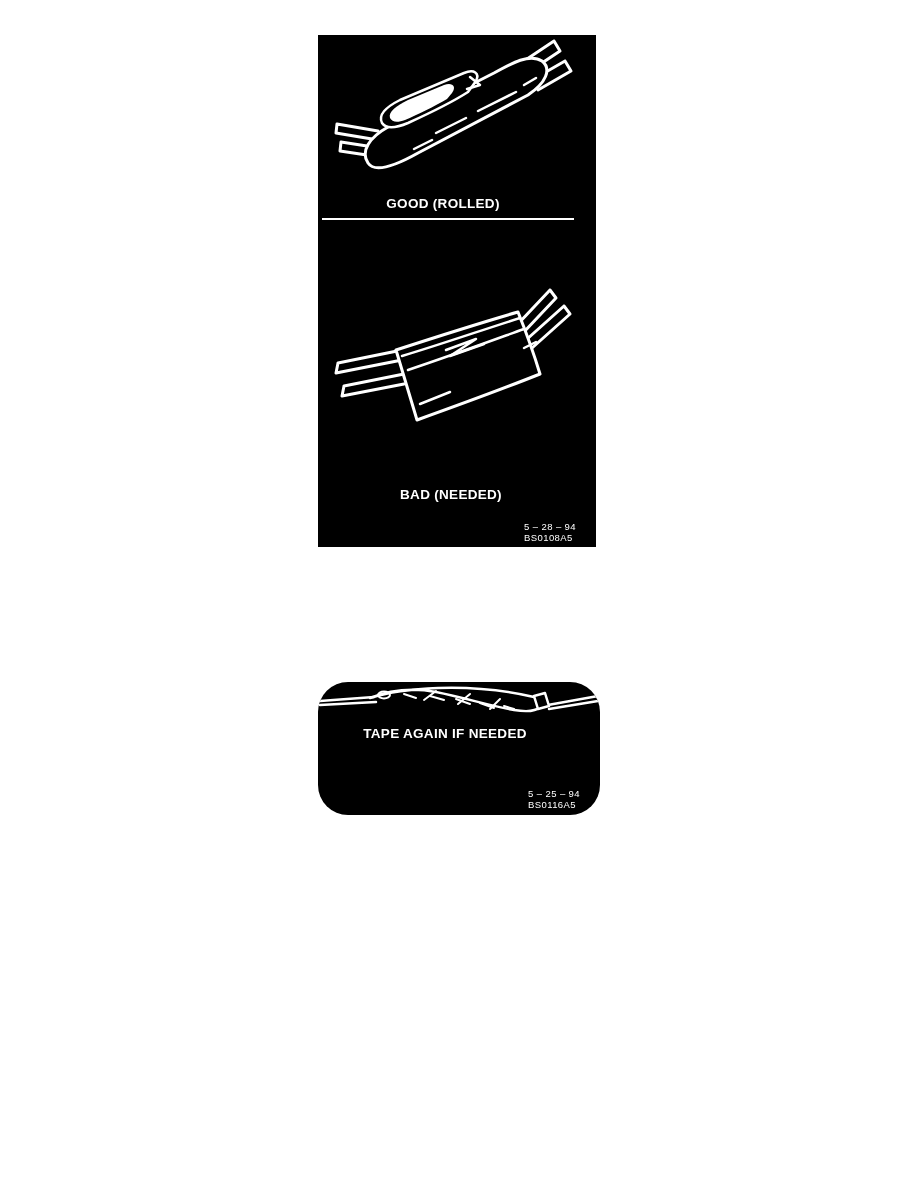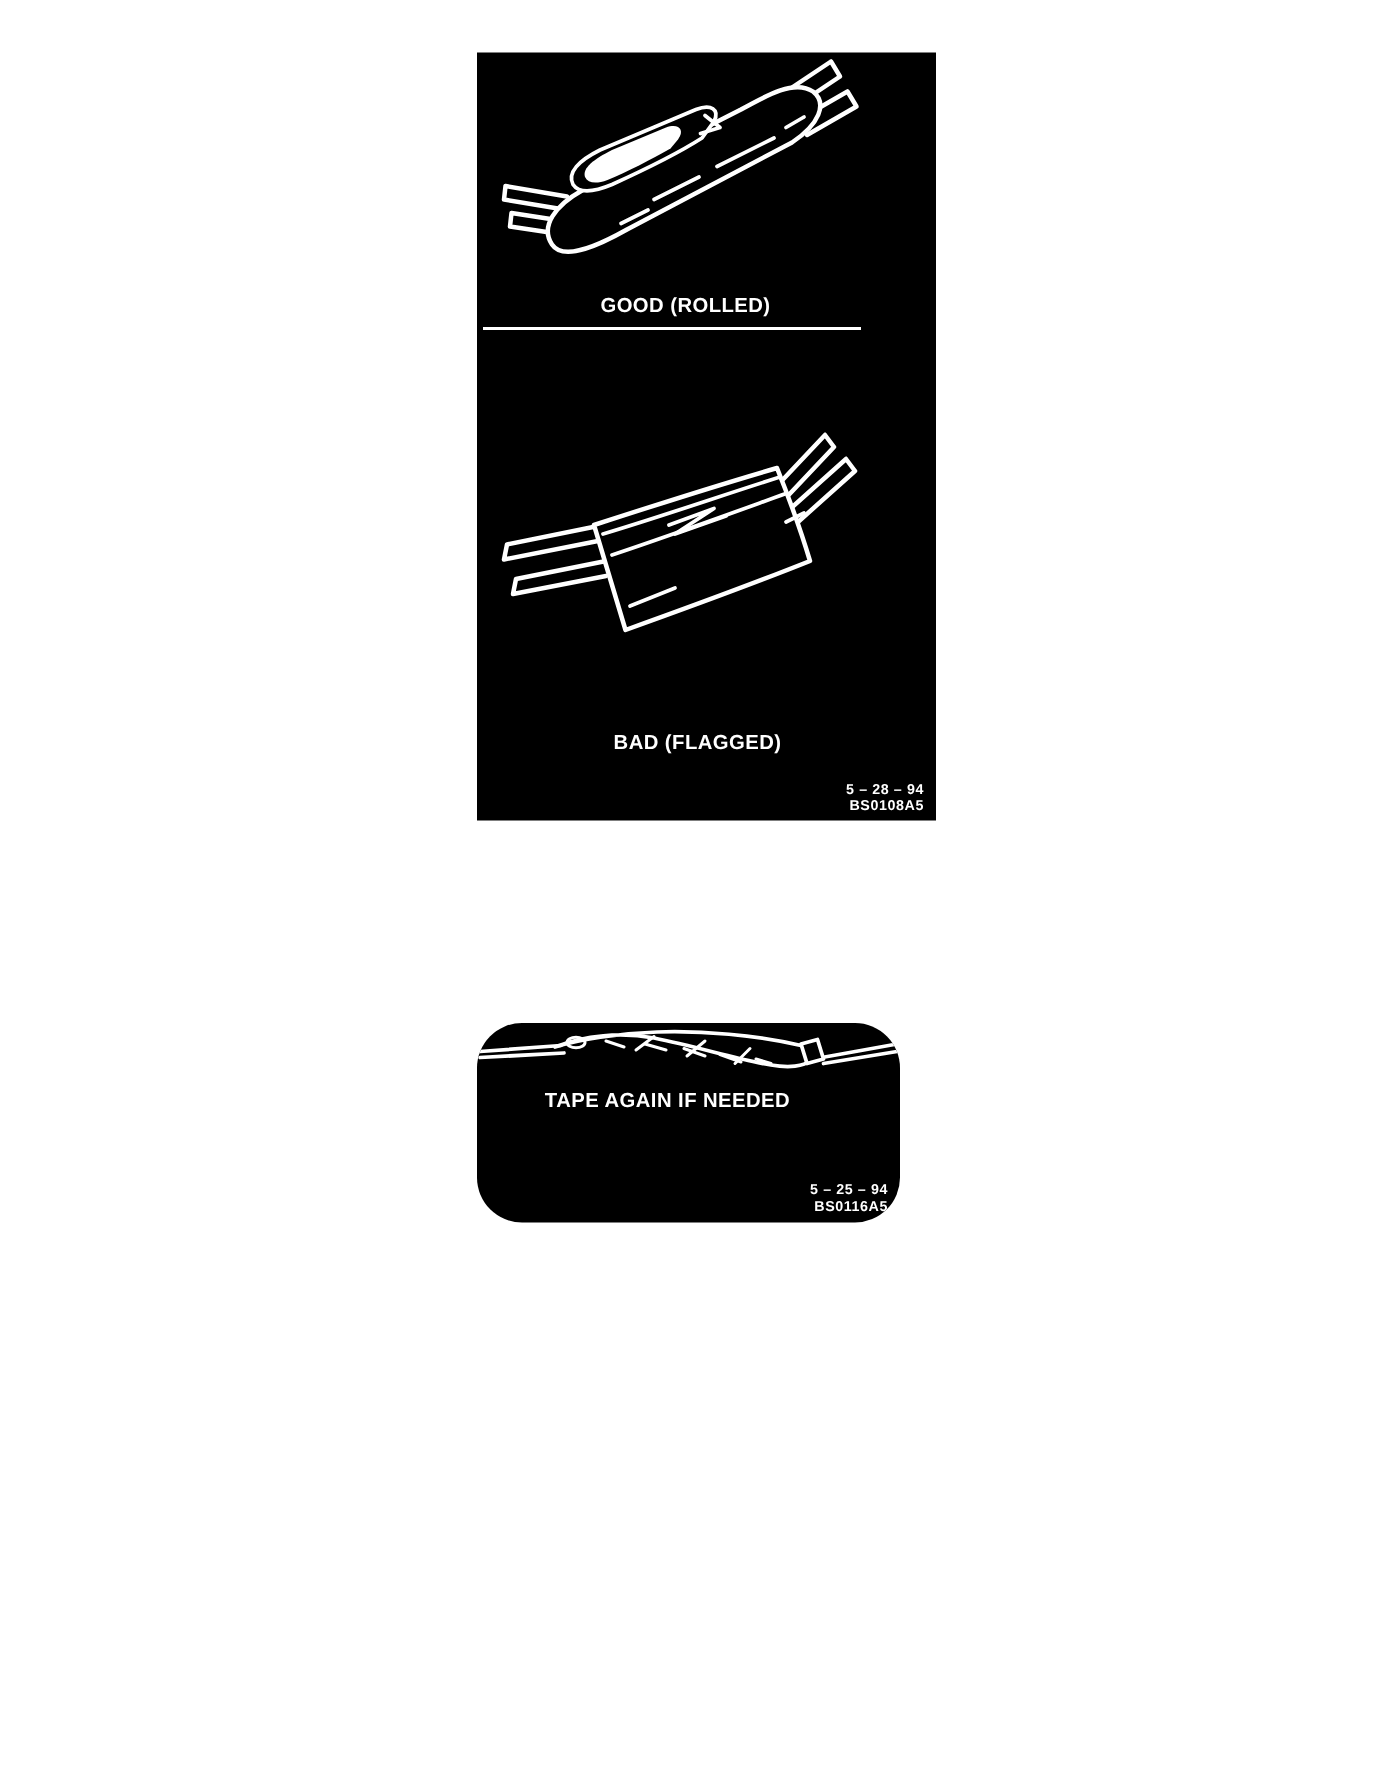--- a/index.html
+++ b/index.html
@@ -12,21 +12,21 @@
   .page {
     position: relative;
     width: 918px; height: 1188px;
     background: #ffffff;
   }
   .panel {
     position: absolute;
     background: #000000;
     overflow: hidden;
   }
-  .panel-1 { left: 318px; top: 35px; width: 306px; height: 512px; }
+  .panel-1 { left: 318px; top: 35px; width: 278px; height: 512px; }
   .panel-2 { left: 318px; top: 682px; width: 282px; height: 133px; border-radius: 30px; }
   .illus { position: absolute; left: 0; display: block; }
   .illus-good { top: 0; width: 278px; height: 160px; }
   .illus-bad  { top: 235px; width: 278px; height: 180px; }
   .illus-wrap { top: 2px; width: 282px; height: 42px; }
   .caption {
     position: absolute; left: 0; width: 100%;
     box-sizing: border-box;
     text-align: center;
     color: #ffffff;
@@ -38,24 +38,23 @@
   .cap-good { top: 161px; padding-right: 28px; }
   .cap-bad  { top: 452px; padding-right: 12px; }
   .cap-tape { top: 44px;  padding-right: 28px; }
   .divider {
     position: absolute;
     top: 183px; left: 4px;
     width: 252px; height: 2px;
     background: #ffffff;
   }
   .stamp {
-    position: absolute; right: 8px;
-    text-align: right;
+    position: absolute; right: 20px;
     color: #ffffff;
-    font-weight: bold;
+    font-weight: normal;
     font-size: 9.5px;
     line-height: 11px;
     letter-spacing: 0.4px;
     white-space: nowrap;
   }
   .stamp-1 { top: 486px; }
   .stamp-2 { top: 106px; }
   svg .ink {
     stroke: #ffffff;
     fill: none;
@@ -117,21 +116,21 @@
       <g class="ink" stroke-width="2.5">
 
         <path d="M84,86 C124,74 164,60 202,48"></path>
         <path d="M90,100 C132,86 170,72 206,59"></path>
         <path d="M128,80 L158,69 L132,86 L166,74"></path>
         <path d="M102,134 L132,122"></path>
         <path d="M206,78 L218,72"></path>
       </g>
     </svg>
 
-    <div class="caption cap-bad">BAD (FLAGGED)</div>
+    <div class="caption cap-bad">BAD (NEEDED)</div>
 
     <div class="stamp stamp-1">
       <div>5 – 28 – 94</div>
       <div>BS0108A5</div>
     </div>
   </section>
 
   <section class="panel panel-2">
 
     <svg class="illus illus-wrap" viewBox="0 0 282 42">

